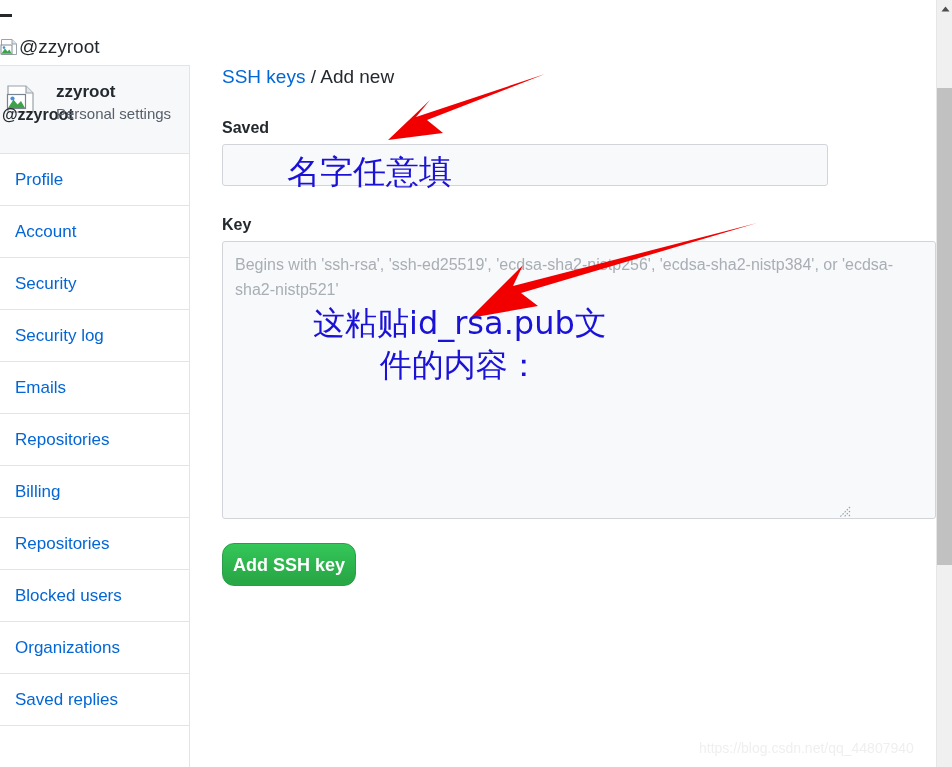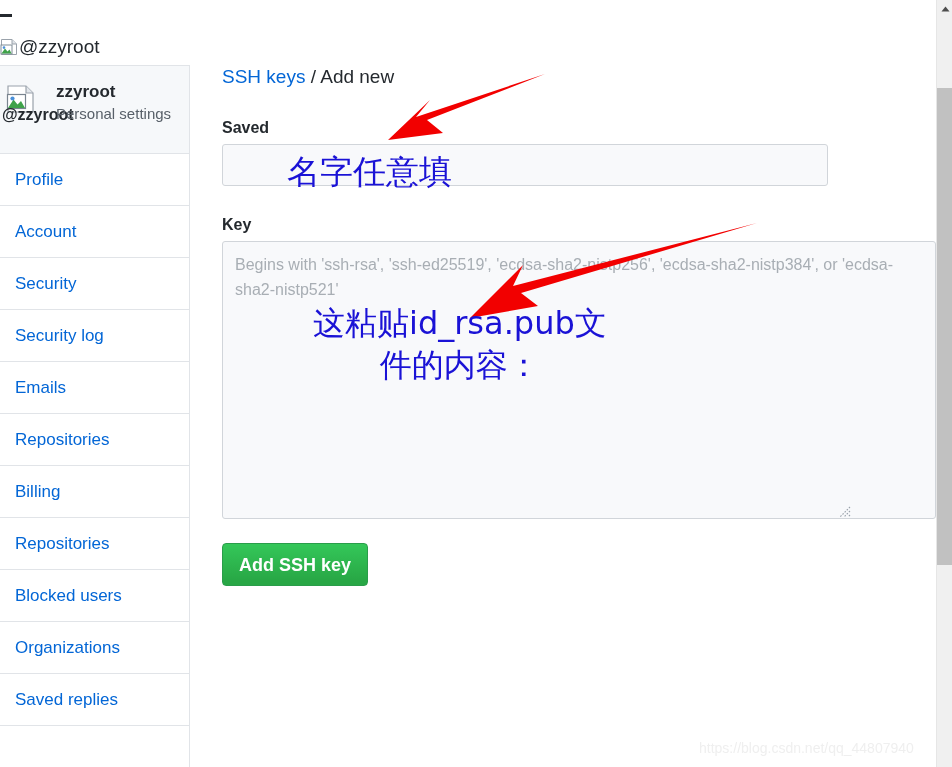--- a/index.html
+++ b/index.html
@@ -119,25 +119,25 @@
   }
   .key-area::placeholder { color: #a8aeb4; }
   .key-wrap { position: relative; }
   .resize-grip {
     position: absolute; right: 3px; bottom: 2px; width: 13px; height: 13px;
     pointer-events: none;
   }
   .btn-submit {
     margin-top: 24px;
     display: inline-block;
-    padding: 0 16px;
+    padding: 0 10px;
     height: 43px;
     line-height: 43px;
     border: 1px solid #2a9d4a;
-    border-radius: 4px;
+    border-radius: 12px;
     background: linear-gradient(#34c759 0%, #28a745 90%);
     color: #fff;
     font-size: 18px; font-weight: bold;
     cursor: pointer;
     font-family: "Liberation Sans", sans-serif;
   }
 
   
   .anno-text {
     position: absolute;

